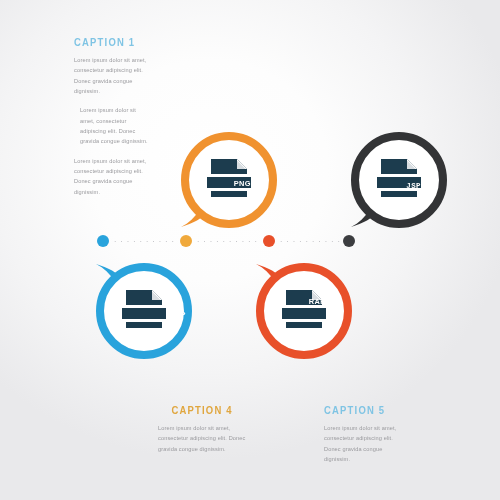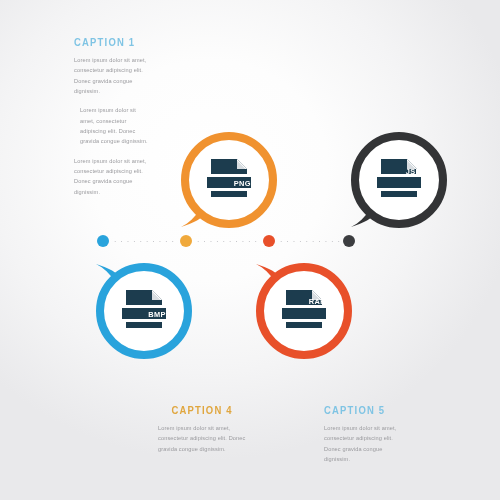--- a/index.html
+++ b/index.html
@@ -138,40 +138,40 @@
     </div>
     <div class="ring" style="border-color:#333436;"></div>
     <div class="ficon">
       <svg viewBox="0 0 44 46">
         <path d="M4 2 H30 L40 12 V17 H4 Z" fill="#1C3C4E"></path>
         <path d="M30 2 L40 12 H30 Z" fill="#ffffff"></path>
         <path d="M30 3.5 L38.5 12 H30 Z" fill="#d8dde1"></path>
         <rect x="0" y="20" width="44" height="11" fill="#1C3C4E"></rect>
         <rect x="4" y="34" width="36" height="6" fill="#1C3C4E"></rect>
       </svg>
-      <span class="ext" style="top:10px;">JSP</span>
+      <span class="ext" style="top:25px;font-family:Liberation Mono, monospace;">JSP</span>
     </div>
   </div>
 
   <div class="bubble" style="left:96px;top:263px;">
     <div class="tail" style="left:-6px;top:-2px;">
       <svg viewBox="0 0 52 52">
           <path d="M44 48 C44 24 30 10 6 3 C22 11 30 26 30 42 Z" fill="#29A3DC"></path>
         </svg>
     </div>
     <div class="ring" style="border-color:#29A3DC;"></div>
     <div class="ficon">
       <svg viewBox="0 0 44 46">
         <path d="M4 2 H30 L40 12 V17 H4 Z" fill="#1C3C4E"></path>
         <path d="M30 2 L40 12 H30 Z" fill="#ffffff"></path>
         <path d="M30 3.5 L38.5 12 H30 Z" fill="#d8dde1"></path>
         <rect x="0" y="20" width="44" height="11" fill="#1C3C4E"></rect>
         <rect x="4" y="34" width="36" height="6" fill="#1C3C4E"></rect>
       </svg>
-      <span class="ext" style="top:21.5px;">BMP</span>
+      <span class="ext" style="top:21.5px;padding-left:20px;">BMP</span>
     </div>
   </div>
 
   <div class="bubble" style="left:256px;top:263px;">
     <div class="tail" style="left:-6px;top:-2px;">
       <svg viewBox="0 0 52 52">
           <path d="M44 48 C44 24 30 10 6 3 C22 11 30 26 30 42 Z" fill="#E8502A"></path>
         </svg>
     </div>
     <div class="ring" style="border-color:#E8502A;"></div>

